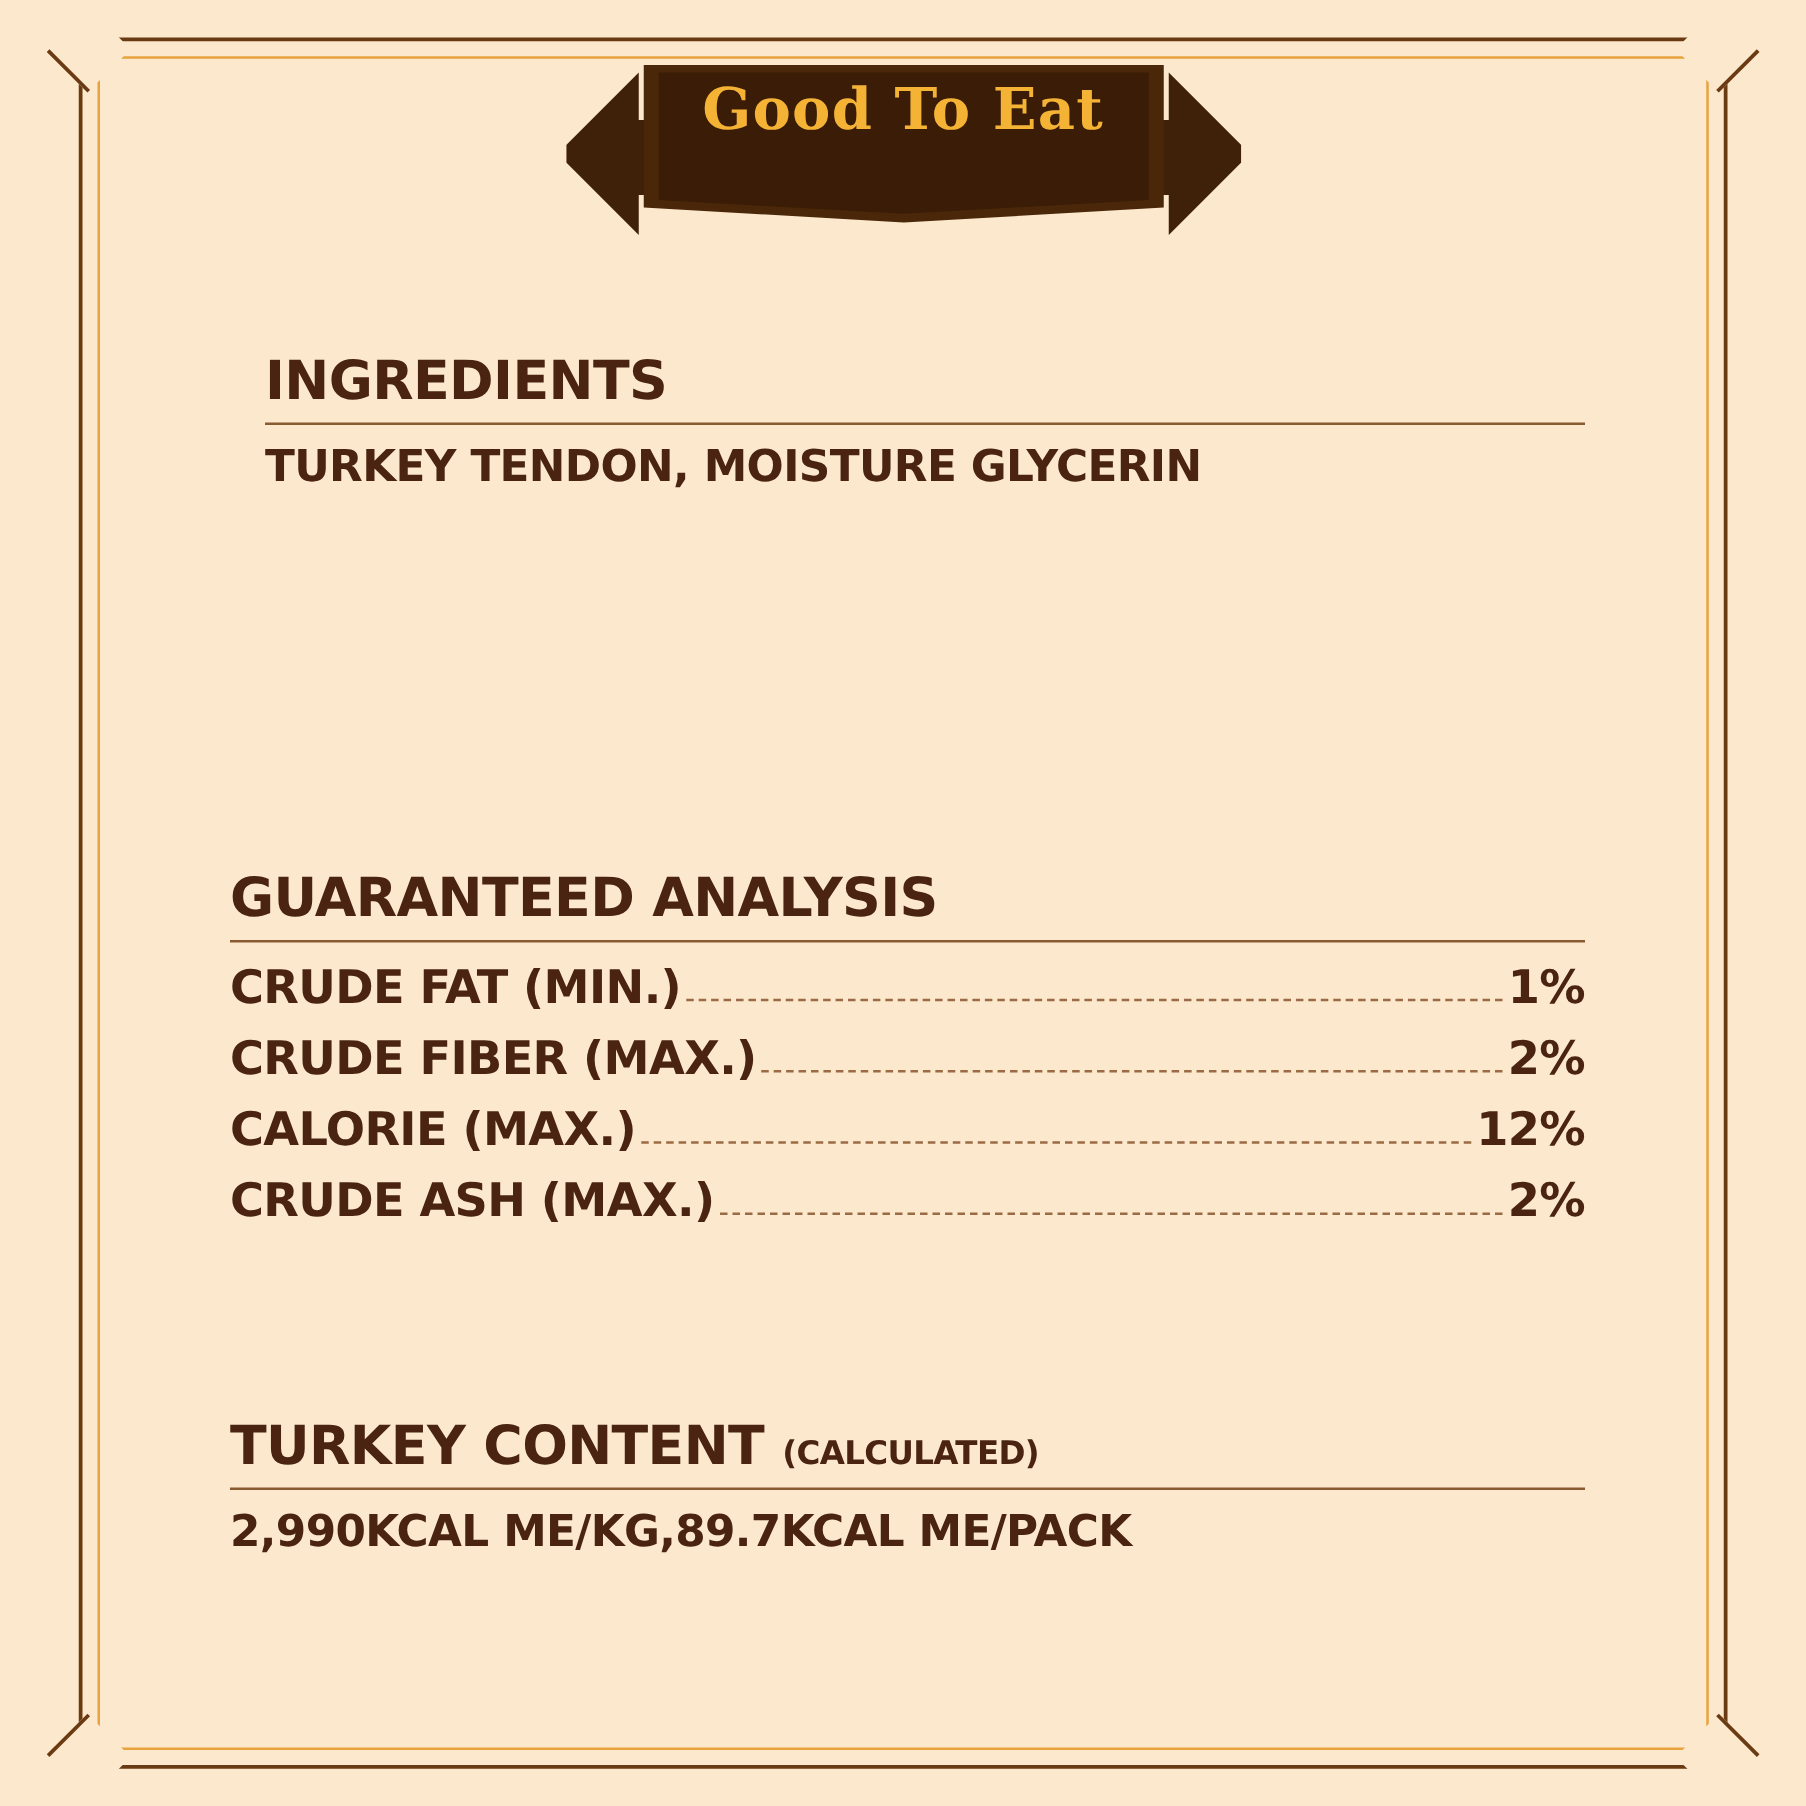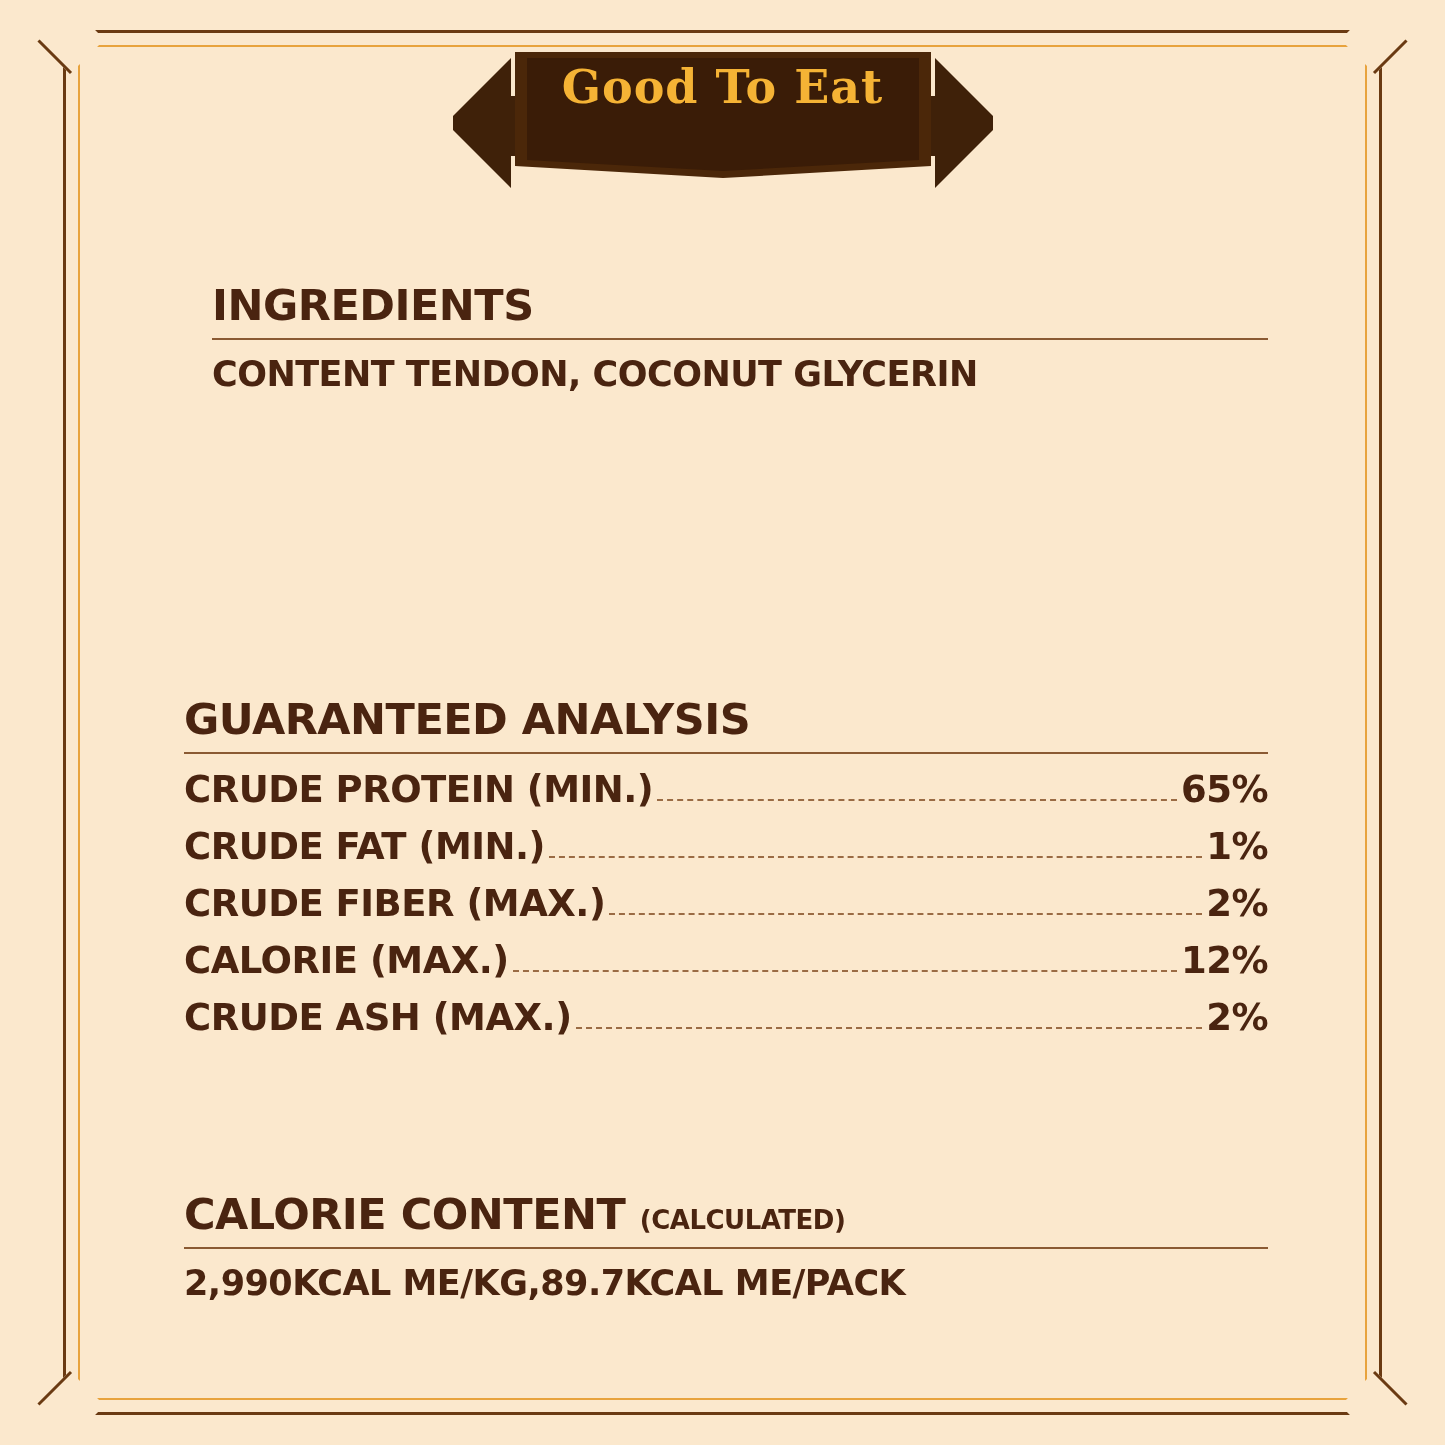--- a/index.html
+++ b/index.html
@@ -183,33 +183,28 @@
       </svg>
       <div class="brand-title">Good To Eat</div>
     </div>
   </div>
 
   <div class="content">
 
     <div class="block-ingredients">
       <div class="section-head">INGREDIENTS</div>
       <div class="rule"></div>
-      <div class="body-line">CONTENT TENDON, COCONUT GLYCERIN</div>
+      <div class="body-line">TURKEY TENDON, MOISTURE GLYCERIN</div>
     </div>
 
     <div class="block-analysis">
       <div class="section-head">GUARANTEED ANALYSIS</div>
       <div class="rule"></div>
 
       <div class="row">
-        <span class="name">CRUDE PROTEIN (MIN.)</span>
-        <span class="dots"></span>
-        <span class="value">65%</span>
-      </div>
-      <div class="row">
         <span class="name">CRUDE FAT (MIN.)</span>
         <span class="dots"></span>
         <span class="value">1%</span>
       </div>
       <div class="row">
         <span class="name">CRUDE FIBER (MAX.)</span>
         <span class="dots"></span>
         <span class="value">2%</span>
       </div>
       <div class="row">
@@ -219,21 +214,21 @@
       </div>
       <div class="row">
         <span class="name">CRUDE ASH (MAX.)</span>
         <span class="dots"></span>
         <span class="value">2%</span>
       </div>
     </div>
 
     <div class="block-calories">
       <div class="section-head">
-        <span>CALORIE CONTENT</span>
+        <span>TURKEY CONTENT</span>
         <span class="small">(CALCULATED)</span>
       </div>
       <div class="rule"></div>
       <div class="body-line">2,990KCAL ME/KG,89.7KCAL ME/PACK</div>
     </div>
 
   </div>
 </div>
 
 </body></html>

